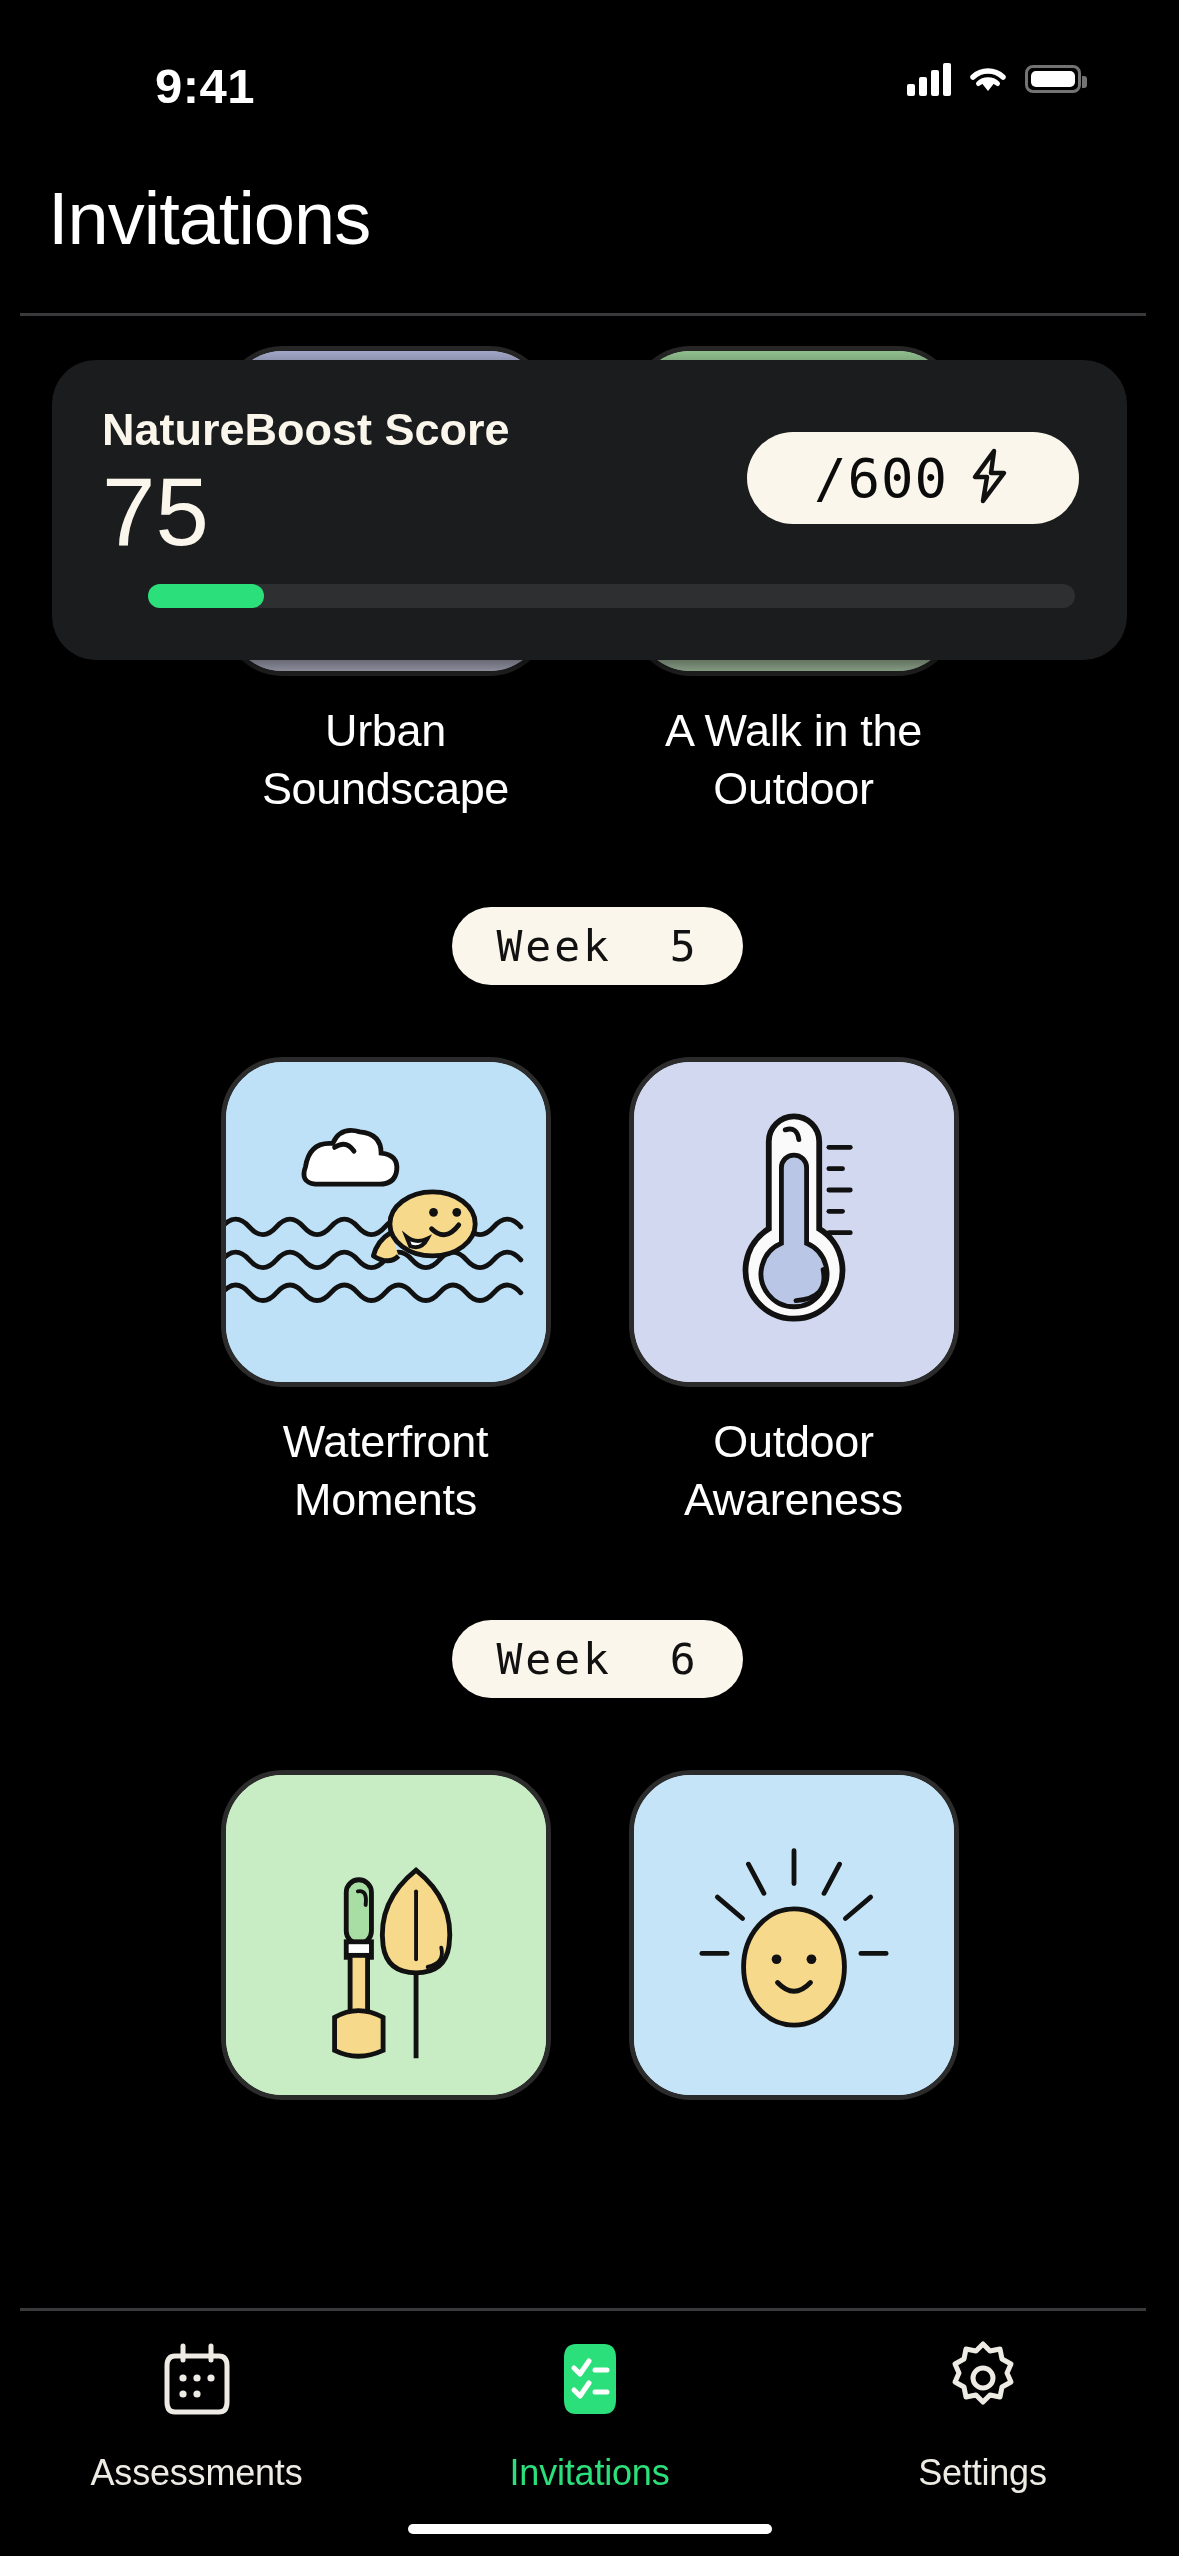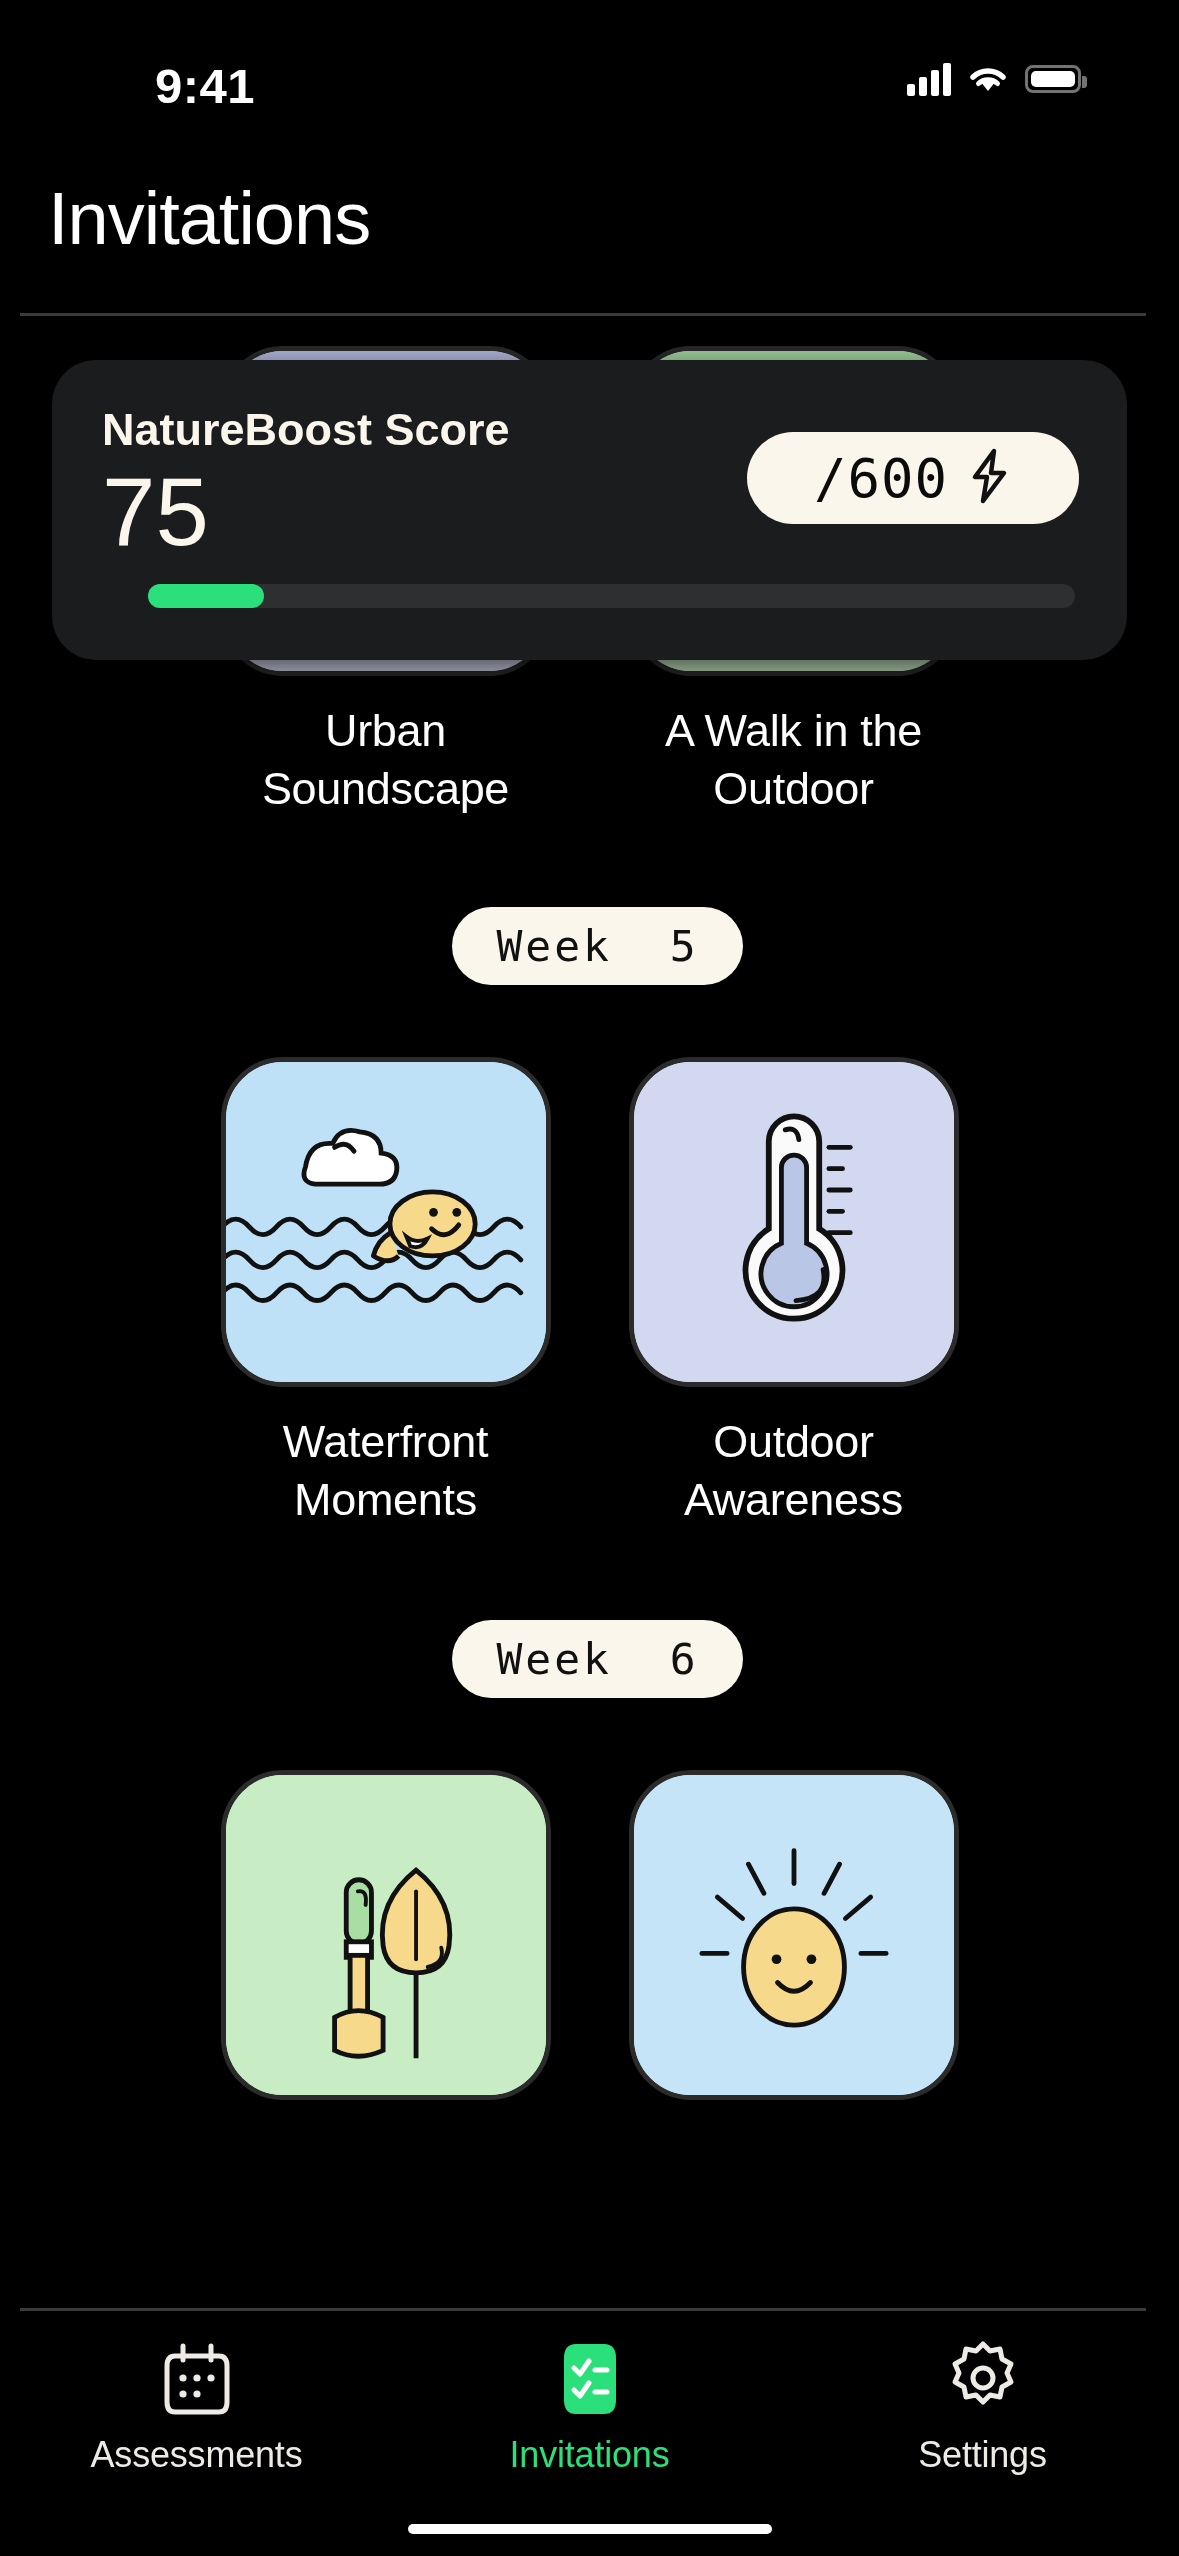--- a/index.html
+++ b/index.html
@@ -73,21 +73,21 @@
     display:flex; align-items:center; justify-content:center; gap:18px; padding:4px 34px;
   }
   .score-pill-text { font-size:54px; color:#0b0b0b; font-family:"DejaVu Sans Mono", monospace; letter-spacing:1px; }
   .track { position:absolute; left:96px; right:52px; bottom:52px; height:24px; background:#2E2F31; border-radius:999px; }
   .fill { position:absolute; left:0; top:0; bottom:0; background:#2BE07A; border-radius:999px; }
 
   
   .tabbar { position:absolute; left:0; bottom:0; width:1179px; height:248px; background:#000; }
   .tab-divider { position:absolute; left:20px; top:0; width:1139px; height:3px; background:#3a3a3c; }
   .tabs { position:absolute; left:0; top:30px; width:1179px; display:flex; }
-  .tab { flex:1; display:flex; flex-direction:column; align-items:center; gap:14px; }
+  .tab { flex:1; display:flex; flex-direction:column; align-items:center; gap:32px; }
   .tab-icon { width:76px; height:82px; position:relative; }
   .tab-icon svg { width:100%; height:100%; display:block; }
   .tab-label { font-size:36px; color:#EDEBE4; letter-spacing:-0.2px; }
   .tab.active .tab-label { color:#2BE07A; }
   .home-indicator { position:absolute; left:50%; transform:translateX(-50%); bottom:22px;
       width:364px; height:10px; background:#fff; border-radius:999px; }
 </style>
 </head>
 <body>
 

